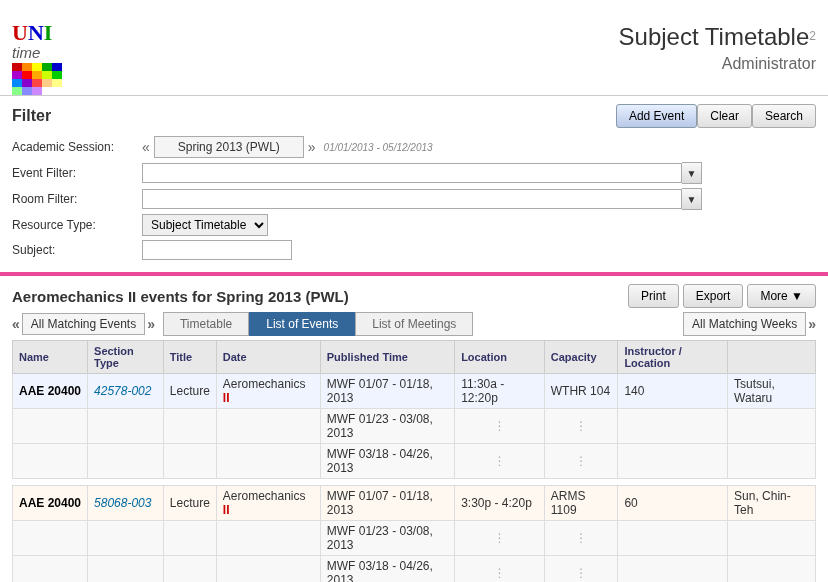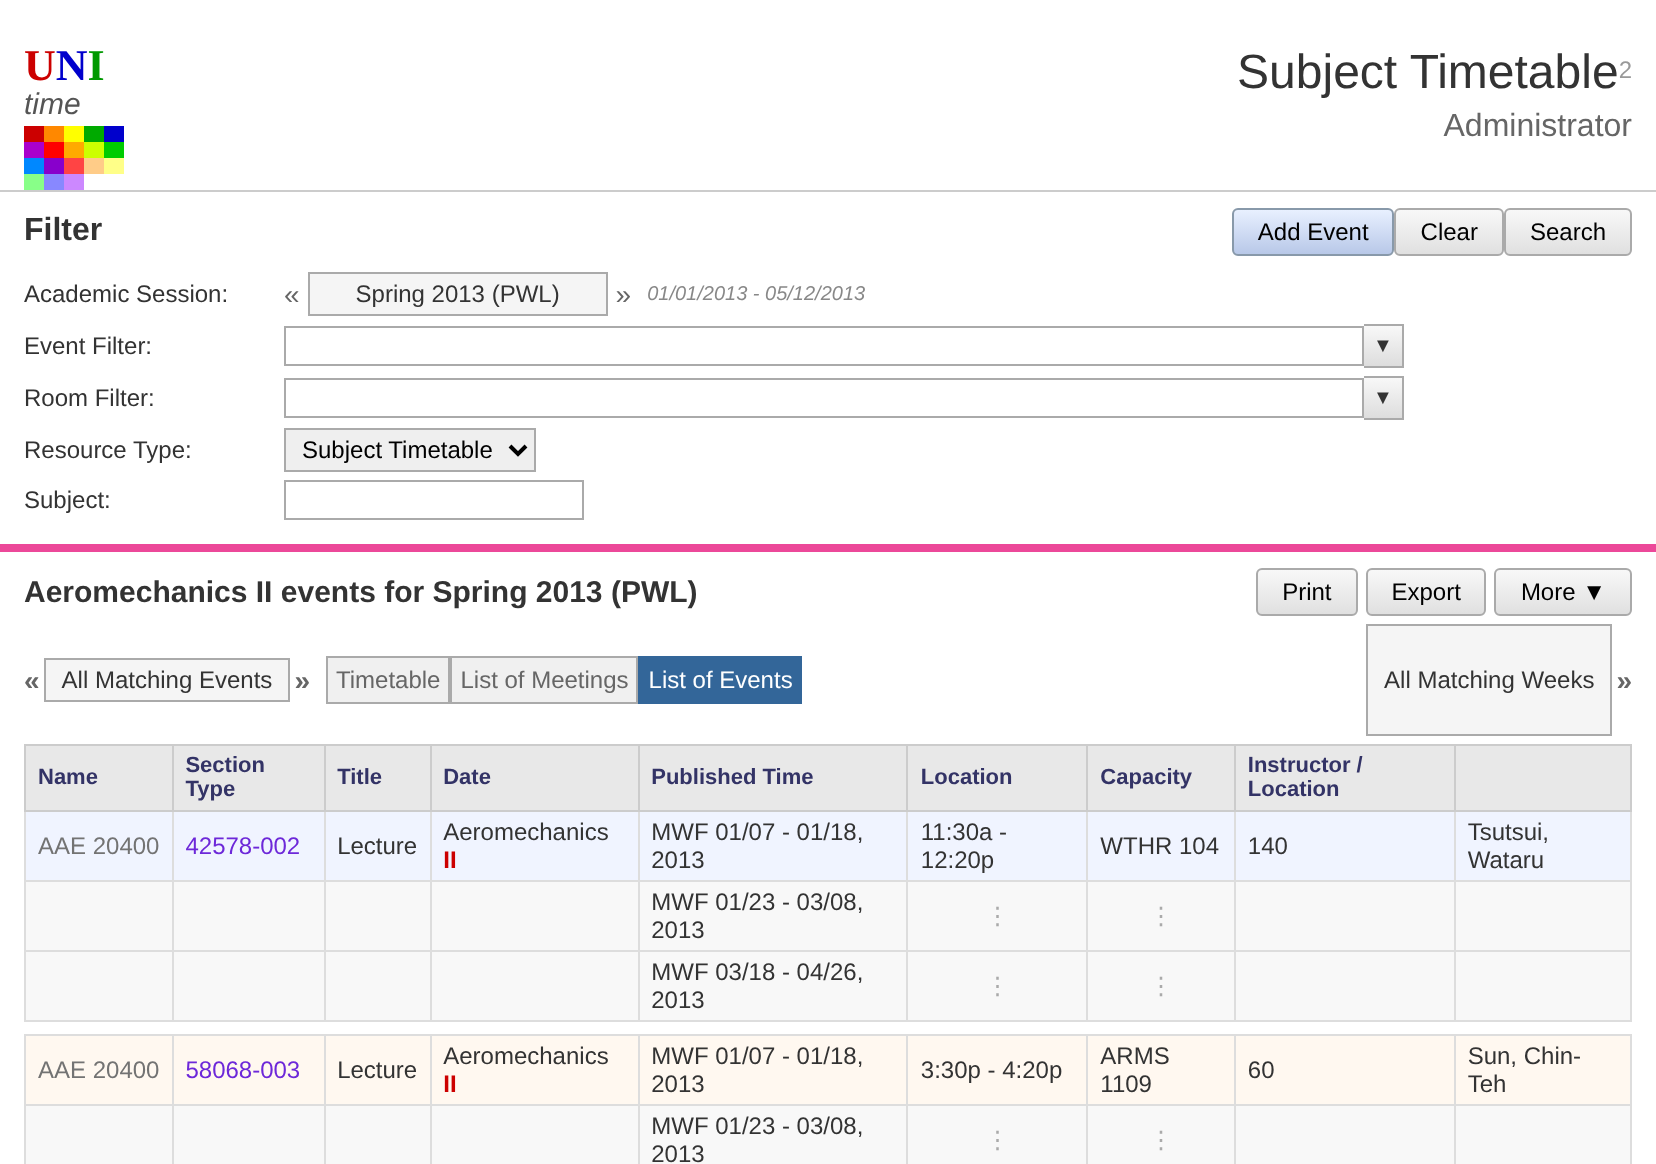--- a/index.html
+++ b/index.html
@@ -34,36 +34,36 @@
     
     .results-header { display: flex; align-items: center; justify-content: space-between; padding: 8px 12px 4px; }
     .results-title { font-size: 15px; font-weight: bold; color: #333; }
     .results-buttons { display: flex; gap: 4px; }
 
     
     .tabs-row { display: flex; align-items: center; padding: 0 12px 4px; gap: 0; }
     .room-selector { display: flex; align-items: center; gap: 2px; margin-right: 8px; }
     .room-box { padding: 3px 8px; border: 1px solid #aaa; background: #f5f5f5; font-size: 12px; }
     .room-nav { font-size: 14px; color: #666; cursor: pointer; font-weight: bold; }
-    .tab { padding: 4px 4px; border: 1px solid #aaa; cursor: pointer; font-size: 12px; background: #f0f0f0; color: #666; }
+    .tab { padding: 4px 16px; border: 1px solid #aaa; cursor: pointer; font-size: 12px; background: #f0f0f0; color: #666; }
     .tab.active { background: #336699; color: #fff; border-color: #336699; }
     .week-selector { display: flex; align-items: center; gap: 2px; margin-left: auto; }
-    .week-box { padding: 20px 8px; border: 1px solid #aaa; background: #f5f5f5; font-size: 12px; }
+    .week-box { padding: 4px 8px; border: 1px solid #aaa; background: #f5f5f5; font-size: 12px; }
 
     
     .table-container { padding: 0 12px; }
     table { width: 100%; border-collapse: collapse; font-size: 12px; }
     thead tr { background: #e8e8e8; }
     th { padding: 4px 6px; border: 1px solid #ccc; text-align: left; font-weight: bold; color: #336; font-size: 11px; }
     td { padding: 3px 6px; border: 1px solid #ddd; vertical-align: middle; }
     .row-group-1 { background: #f0f4ff; }
     .row-group-2 { background: #fff8f0; }
     .row-sub { background: #f8f8f8; }
-    .col-name { font-weight: normal; color: #737373; white-space: nowrap; }
-    .col-section { color: #6d28d9; }
+    .col-name { font-weight: bold; color: #000000; white-space: nowrap; }
+    .col-section { color: #0369a1; font-style: italic; }
 
     
     .bottom-bar { display: flex; align-items: center; justify-content: space-between; padding: 6px 12px; border-top: 1px solid #ddd; margin-top: 4px; }
 
     .input-with-arrow { display: flex; align-items: center; }
     .input-with-arrow input { padding: 2px 4px; border: 1px solid #aaa; font-size: 12px; flex: 1; max-width: 540px; }
     .input-with-arrow .arr { width: 20px; height: 22px; border: 1px solid #aaa; border-left: none; background: linear-gradient(to bottom, #f8f8f8, #ddd); display: flex; align-items: center; justify-content: center; cursor: pointer; font-size: 10px; }
 
     .logo-colors { display: flex; flex-wrap: wrap; width: 50px; margin-top: 2px; }
     .lc { width: 10px; height: 8px; }
@@ -178,22 +178,22 @@
   </div>
 </div>
 
 <div class="tabs-row">
   <div class="room-selector">
     <span class="room-nav">«</span>
     <div class="room-box">All Matching Events</div>
     <span class="room-nav">»</span>
   </div>
   <div class="tab">Timetable</div>
+  <div class="tab active">List of Events</div>
   <div class="tab">List of Meetings</div>
-  <div class="tab active">List of Events</div>
   <div class="week-selector">
     <div class="week-box">All Matching Weeks</div>
     <span class="room-nav">»</span>
   </div>
 </div>
 
 <div class="table-container">
   <table>
     <thead>
       <tr>

